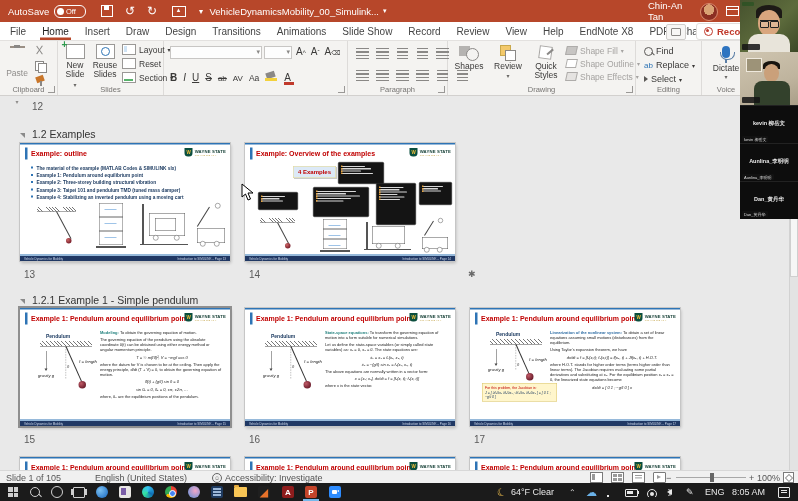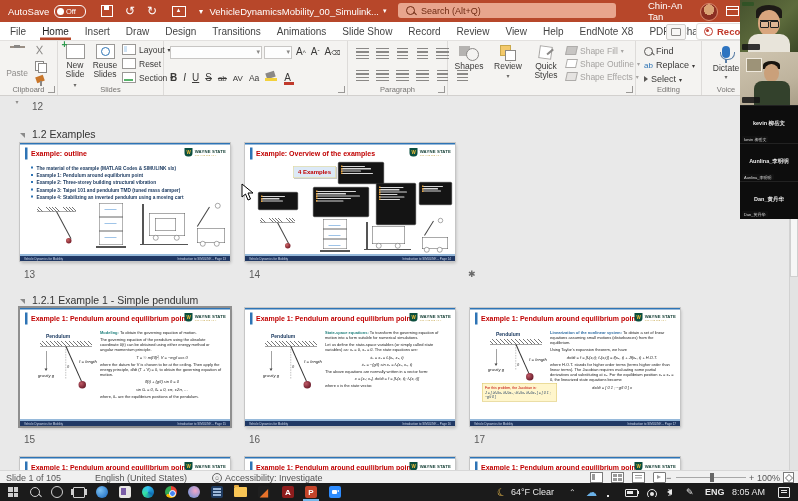--- a/index.html
+++ b/index.html
@@ -290,24 +290,20 @@
     <div class="qat ic-undo">↺</div>
     <div class="qat ic-redo">↻</div>
     <div class="qat ic-present">
         <i></i>
       </div>
     <div class="qat ic-caret">▾</div>
     <div class="tb-item doc-title">
       <span>VehicleDynamicsMobility_00_Simulink...</span>
         <span class="car">▾</span>
     </div>
-    <div class="searchbox">
-      <span class="mag"></span>
-      <span class="ph">Search (Alt+Q)</span>
-    </div>
     <div class="tb-item username">Chin-An Tan</div>
     <div class="avatar"></div>
     <div class="qat win-ic">
         <i></i>
       </div>
   </div>
 
   <div class="tabrow">
     <div class="tabs">
       <span class="tab">File</span>
@@ -446,20 +442,21 @@
           <span class="dsq" style="background:#fff;"></span>
           <span>Shape Outline</span>
             <span style="font-size:6px;">▾</span>
           </div>
         <div class="dtxt">
           <span class="dsq" style="background:#e5e3e1;"></span>
           <span>Shape Effects</span>
             <span style="font-size:6px;">▾</span>
           </div>
       </div>
+      <div class="grp-label">Drawing</div>
       <div class="launcher"></div>
     </div>
 
     <div class="grp" style="left:636px;width:66px;">
       <div style="position:absolute;left:8px;top:4px;">
         <div class="erow">
           <span class="mag2"></span>
           <span>Find</span>
           </div>
         <div class="erow">
@@ -921,21 +918,21 @@
       </div>
     <div class="tray" style="left:647px;">
         <span class="t-wifi"></span>
       </div>
     <div class="tray" style="left:664px;">
         <span class="t-spk"></span>
       </div>
     <div class="tray" style="left:686px;">
         <span class="t-pen">✎</span>
       </div>
-    <div class="tray" style="left:705px;font-weight:bold;">ENG</div>
+    <div class="tray" style="left:705px;">ENG</div>
     <div class="tray" style="left:732px;">8:05 AM</div>
     <div class="tray" style="left:778px;">
         <span class="t-notif"></span>
       </div>
   </div>
 
   <div class="callpanel">
     <div class="tile v1">
       <span class="wm"></span>
       <span class="hair"></span>

